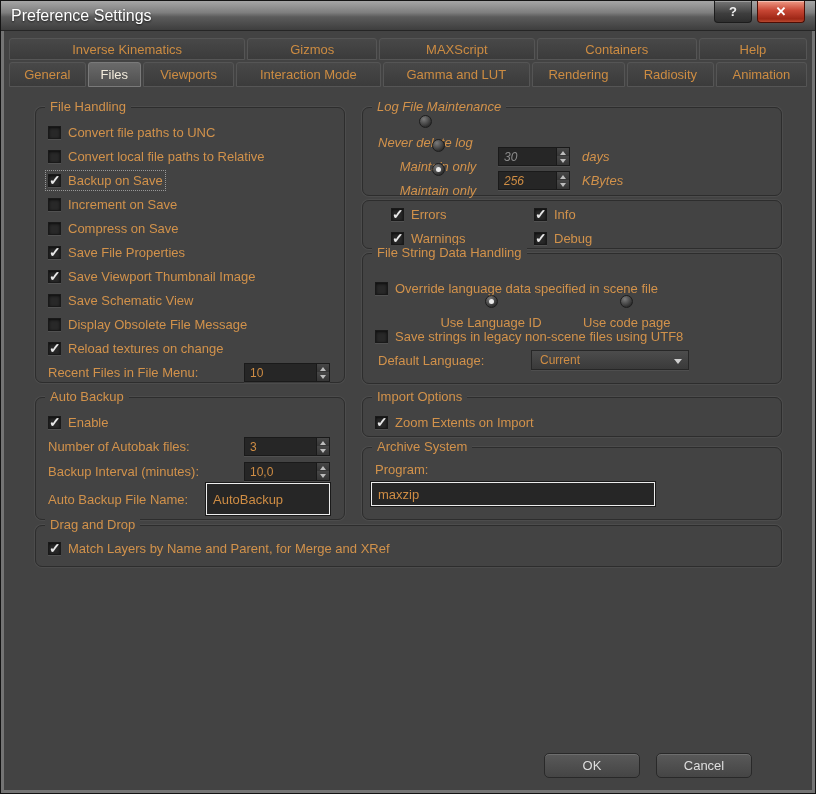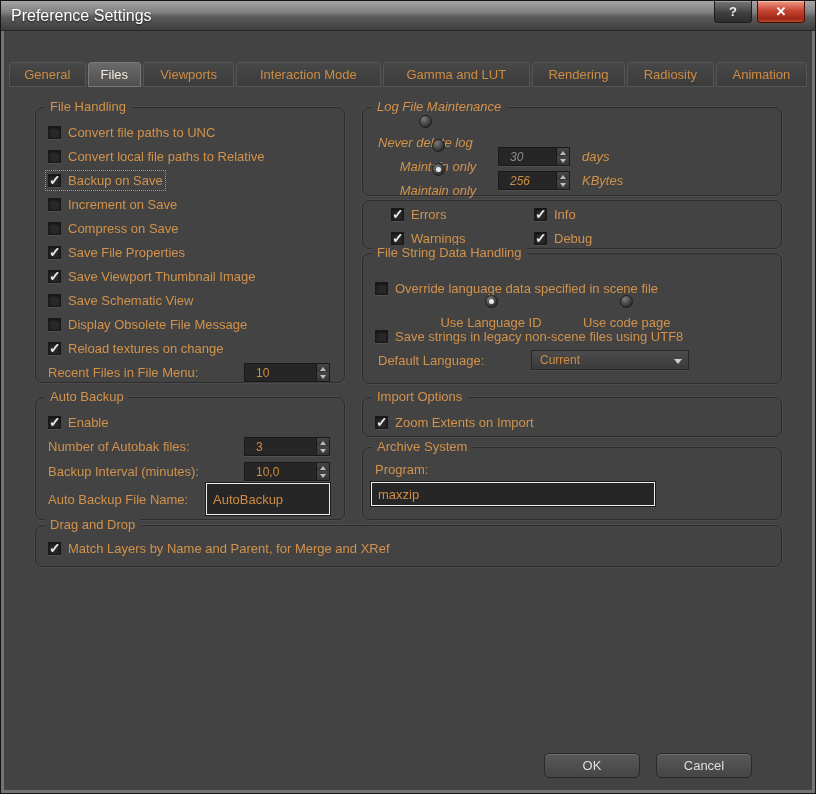--- a/index.html
+++ b/index.html
@@ -89,21 +89,21 @@
     border-radius:50%; background:#eaeaea;
   }
 
   
   .spinner {
     display:inline-flex; width:86px; height:19px; flex:none;
     background:#262626; border:1px solid #1a1a1a;
     box-shadow: 0 1px 0 rgba(255,255,255,.07); cursor:text;
   }
   .spinner.w72 { width:72px; }
-  .spin-val { flex:1; color:#cf8d44; font-size:12px; padding:2px 11px; overflow:hidden; }
+  .spin-val { flex:1; color:#cf8d44; font-size:12px; padding:2px 5px; overflow:hidden; }
   .spinner.dim .spin-val { color:#8b8b8b; }
   .spin-arrows { width:13px; display:flex; flex-direction:column; border-left:1px solid #1a1a1a; }
   .sp-up, .sp-down { flex:1; position:relative; background:linear-gradient(#474747,#353535); cursor:pointer; }
   .sp-up::after {
     content:""; position:absolute; left:3px; top:3px;
     border-left:3px solid transparent; border-right:3px solid transparent;
     border-bottom:4px solid #bdbdbd;
   }
   .sp-down::after {
     content:""; position:absolute; left:3px; top:3px;
@@ -188,20 +188,37 @@
     <div class="tb-buttons">
       <div class="help-btn">
         <span>?</span>
       </div>
       <div class="close-btn">
         <span>✕</span>
       </div>
     </div>
   </div>
 
+  <div class="tab-row r1">
+    <div class="tab" style="flex-grow:1.38">
+        <span>Inverse Kinematics</span>
+      </div>
+    <div class="tab" style="flex-grow:0.93">
+        <span>Gizmos</span>
+      </div>
+    <div class="tab" style="flex-grow:1.02">
+        <span>MAXScript</span>
+      </div>
+    <div class="tab" style="flex-grow:1.06">
+        <span>Containers</span>
+      </div>
+    <div class="tab" style="flex-grow:0.88">
+        <span>Help</span>
+      </div>
+  </div>
 
   <div class="tab-row r2">
     <div class="tab" style="flex-grow:82">
         <span>General</span>
       </div>
     <div class="tab active" style="flex-grow:70">
         <span>Files</span>
       </div>
     <div class="tab" style="flex-grow:93">
         <span>Viewports</span>

